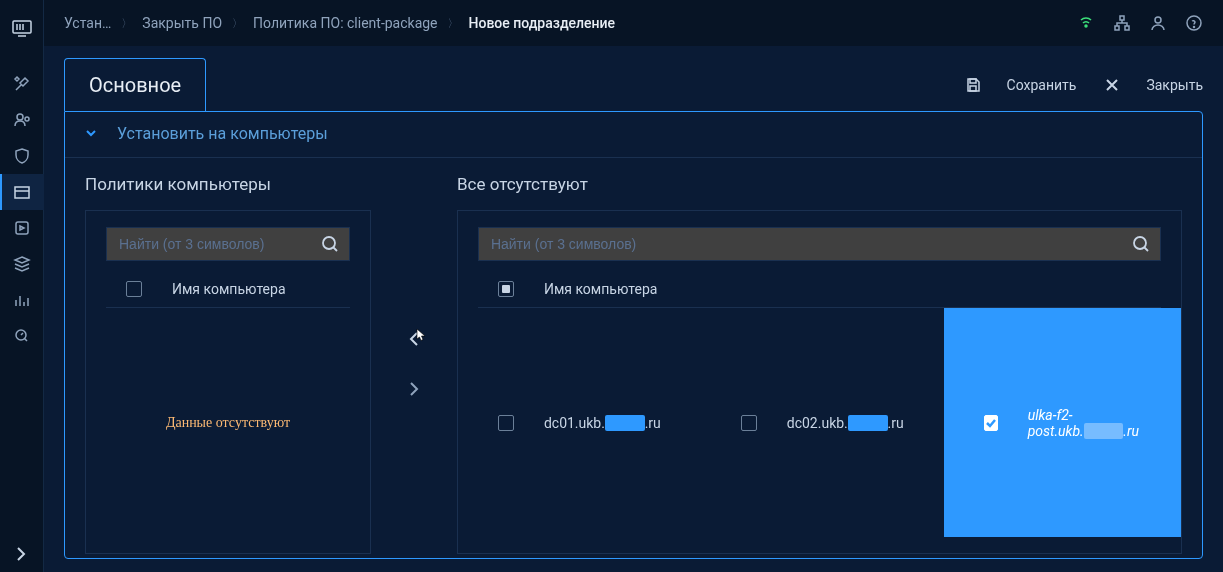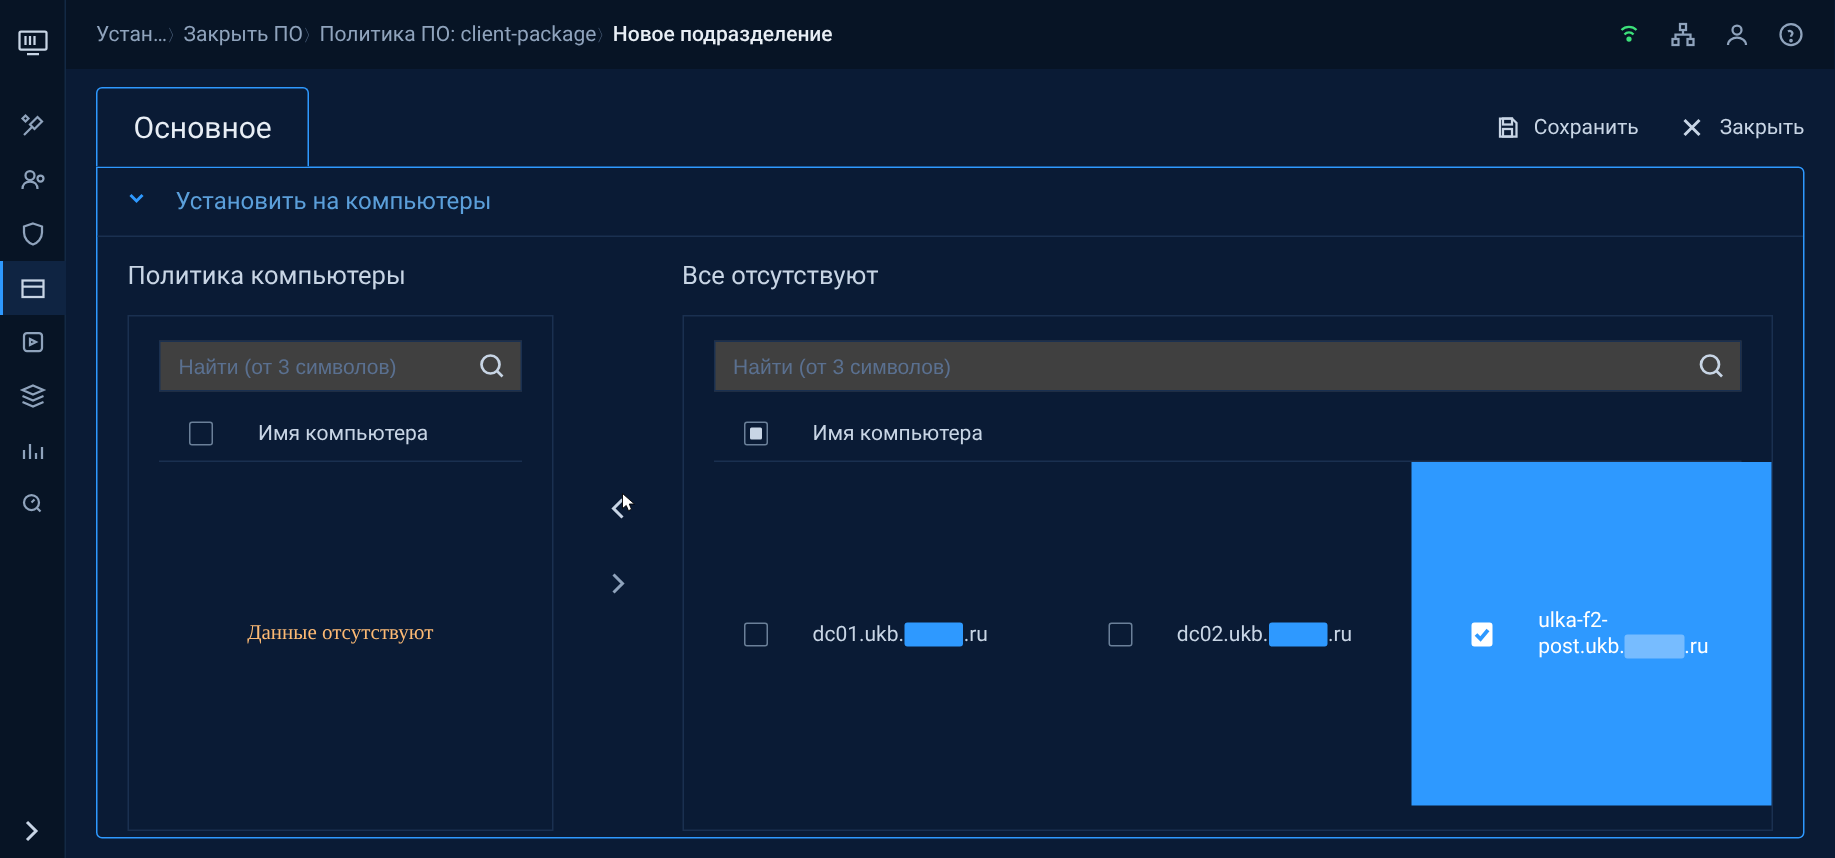--- a/index.html
+++ b/index.html
@@ -68,20 +68,21 @@
     .top-header {
       height: 46px;
       display: flex;
       align-items: center;
       padding: 0 20px;
       background: #071425;
     }
     .breadcrumbs {
       display: flex;
       align-items: center;
+      gap: 10px;
       flex: 1;
     }
     .breadcrumb-item {
       color: #8fa3bc;
       cursor: pointer;
       white-space: nowrap;
     }
     .breadcrumb-item.current {
       color: #e8eef5;
       font-weight: 500;
@@ -132,21 +133,21 @@
       color: #e8eef5;
     }
     .action-buttons {
       display: flex;
       gap: 28px;
       align-items: center;
     }
     .action-btn {
       display: flex;
       align-items: center;
-      gap: 10px;
+      gap: 26px;
       cursor: pointer;
       color: #c8d5e5;
     }
     .panel {
       border: 1px solid #2e99ff;
       border-radius: 0 4px 4px 4px;
       padding: 6px 0 20px 0;
       height: 448px;
       background: #0a1b35;
     }
@@ -262,20 +263,21 @@
       align-items: center;
       padding: 10px 20px;
       margin: 0 0;
       cursor: pointer;
     }
     .list-row.selected {
       background: #2e99ff;
       color: #fff;
       margin: 0;
       padding: 10px 40px;
+      font-style: italic;
     }
     .list-row .comp-name {
       margin-left: 30px;
     }
     .transfer-buttons {
       display: flex;
       flex-direction: column;
       justify-content: center;
       gap: 30px;
       width: 26px;
@@ -439,21 +441,21 @@
           <span class="chev">
             <svg width="12" height="12" viewBox="0 0 12 12" fill="none" stroke="#2e99ff" stroke-width="2">
                 <path d="M2 4l4 4 4-4"></path>
               </svg>
           </span>
           <span class="section-title">Установить на компьютеры</span>
         </div>
 
         <div class="columns">
           <div class="column">
-            <div class="column-title">Политика компьютеры</div>
+            <div class="column-title">Политики компьютеры</div>
             <div class="list-box">
               <div class="search-wrap">
                 <div class="search-wrap-inner">
                   <input class="search-input" placeholder="Найти (от 3 символов)" style="">
                   <span class="search-icon-pos">
                     <svg width="20" height="20" viewBox="0 0 20 20" fill="none" stroke="#c8d5e5" stroke-width="1.8">
                         <circle cx="9" cy="9" r="6"></circle>
                         <path d="M17 17l-3.5-3.5"></path>
                       </svg>
                   </span>

